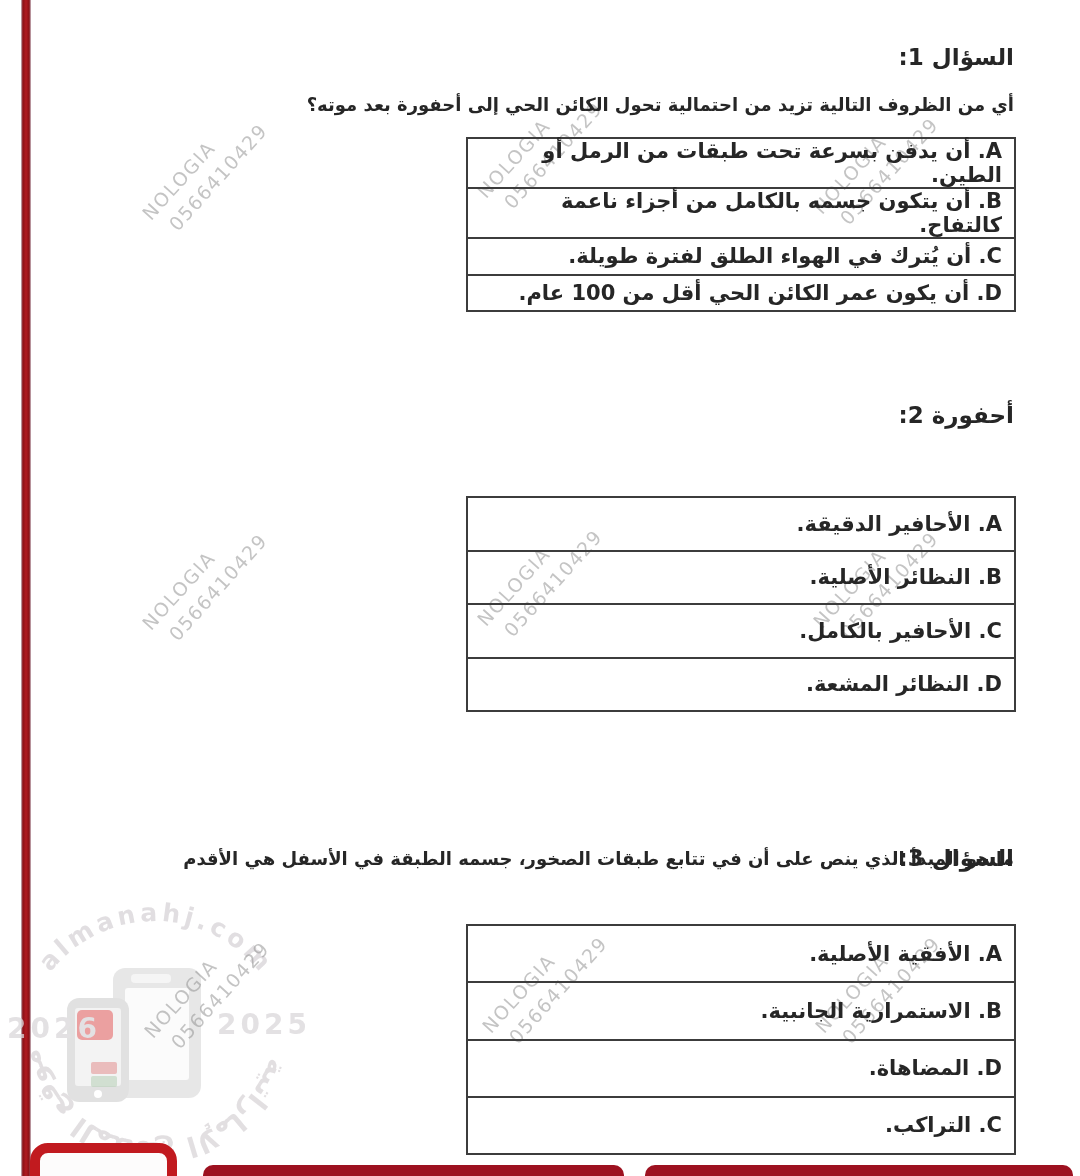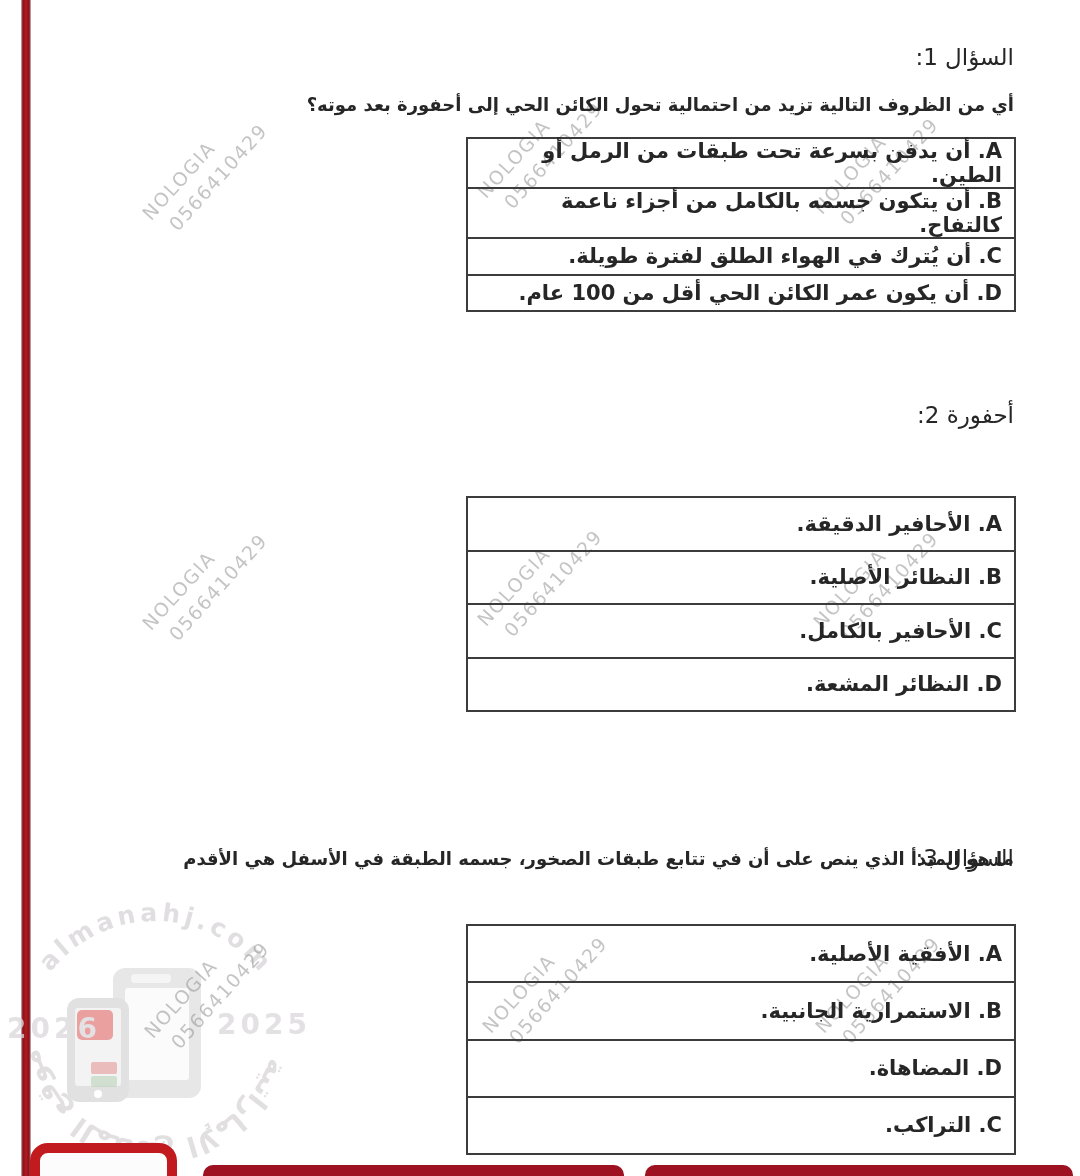--- a/index.html
+++ b/index.html
@@ -23,21 +23,21 @@
     transform:translate(-50%,-50%) rotate(-48deg);
     color:rgba(148,148,148,0.55);
     font-size:19px; letter-spacing:1.5px;
     line-height:27px; white-space:nowrap;
     z-index:1; text-align:left; font-weight:400;
   }
   .wm .wm2 { display:block; margin-left:10px; }
   
   .q-header {
     position:absolute; right:66px; direction:rtl;
-    font-size:23px; font-weight:400; white-space:nowrap; z-index:2;text-align:right;
+    font-size:23px; font-weight:700; white-space:nowrap; z-index:2;text-align:right;
   }
   .q-text {
     position:absolute; right:66px; direction:rtl; text-align:right;
     font-size:18px; font-weight:700; line-height:41px; white-space:nowrap; z-index:2;
   }
   
   .opt-table {
     position:absolute; left:466px; width:550px;
     border:2px solid #3c3c3c;
     display:flex; flex-direction:column; z-index:2;

